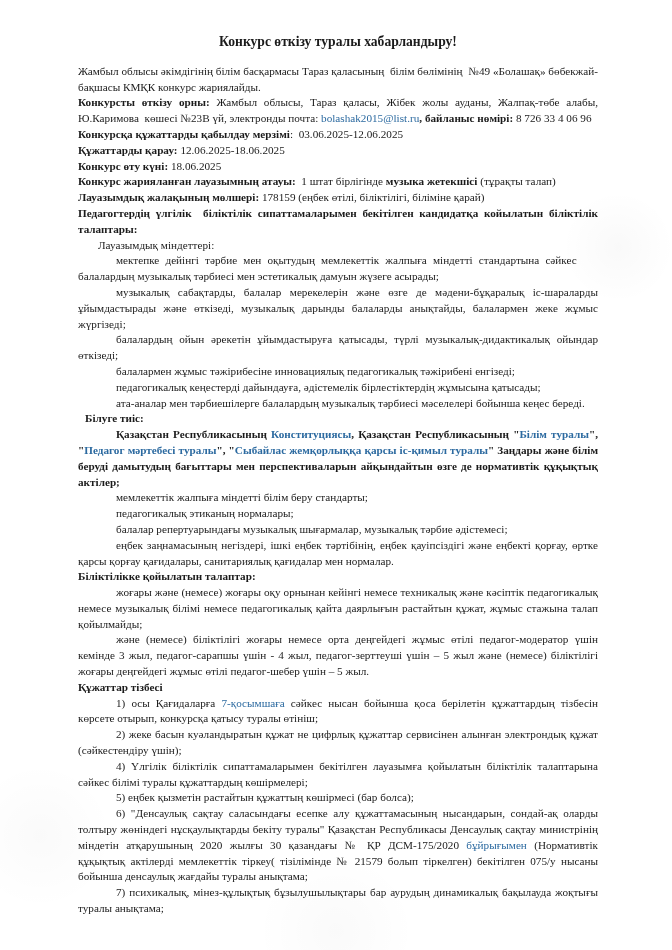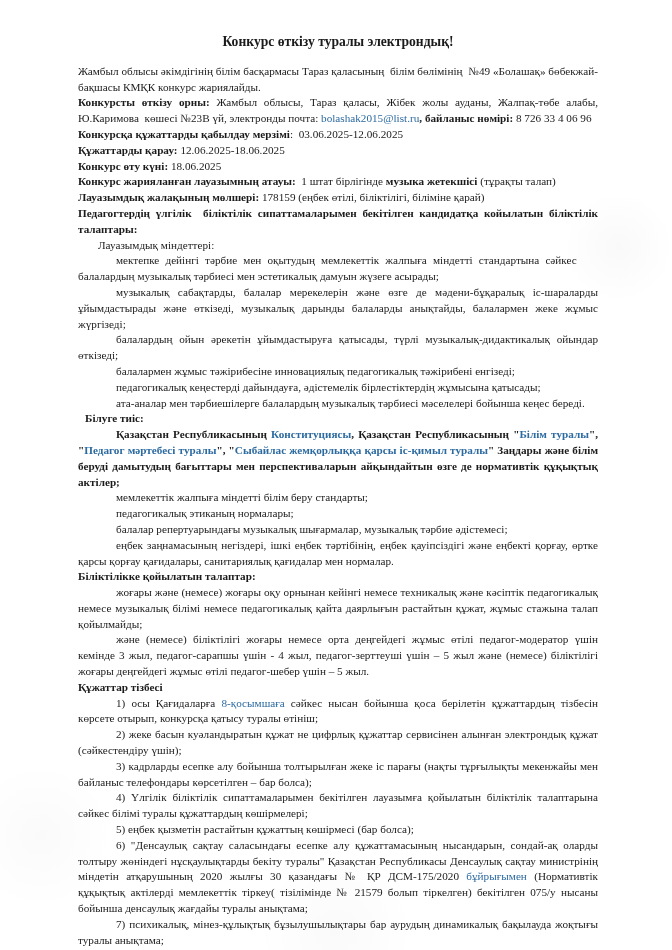--- a/index.html
+++ b/index.html
@@ -22,21 +22,21 @@
   .ind-xs{ text-indent:7px; }
   .b { font-weight:bold; }
   .gap-top { }
   a.lnk { color:#2c6aa0; cursor:pointer; }
 </style>
 </head>
 <body>
 
 <div class="page">
 
-  <h1 class="title">Конкурс өткізу туралы электрондық!</h1>
+  <h1 class="title">Конкурс өткізу туралы хабарландыру!</h1>
 
   <p>Жамбыл облысы әкімдігінің білім басқармасы Тараз қаласының&nbsp; білім бөлімінің&nbsp; №49 «Болашақ» бөбекжай-бақшасы КМҚК конкурс жариялайды.</p>
 
   <p><b>Конкурсты өткізу орны:</b><span> Жамбыл облысы, Тараз қаласы, Жібек жолы ауданы, Жалпақ-төбе алабы, Ю.Каримова&nbsp; көшесі №23В үй, электронды почта: </span><a class="lnk">bolashak2015@list.ru</a><b>, байланыс нөмірі:</b><span> 8 726 33 4 06 96</span></p>
 
   <p><b>Конкурсқа құжаттарды қабылдау мерзімі</b><span>:&nbsp; 03.06.2025-12.06.2025</span></p>
 
   <p><b>Құжаттарды қарау:</b><span> 12.06.2025-18.06.2025</span></p>
 
   <p><b>Конкурс өту күні:</b><span> 18.06.2025</span></p>
@@ -66,24 +66,23 @@
   <p class="ind">балалар репертуарындағы музыкалық шығармалар, музыкалық тәрбие әдістемесі;</p>
   <p class="ind">еңбек заңнамасының негіздері, ішкі еңбек тәртібінің, еңбек қауіпсіздігі және еңбекті қорғау, өртке қарсы қорғау қағидалары, санитариялық қағидалар мен нормалар.</p>
 
   <p class="b">Біліктілікке қойылатын талаптар:</p>
 
   <p class="ind">жоғары және (немесе) жоғары оқу орнынан кейінгі немесе техникалық және кәсіптік педагогикалық немесе музыкалық білімі немесе педагогикалық қайта даярлығын растайтын құжат, жұмыс стажына талап қойылмайды;</p>
   <p class="ind">және (немесе) біліктілігі жоғары немесе орта деңгейдегі жұмыс өтілі педагог-модератор үшін кемінде 3 жыл, педагог-сарапшы үшін - 4 жыл, педагог-зерттеуші үшін – 5 жыл және (немесе) біліктілігі жоғары деңгейдегі жұмыс өтілі педагог-шебер үшін – 5 жыл.</p>
 
   <p class="b">Құжаттар тізбесі</p>
 
-  <p class="ind"><span>1) осы Қағидаларға </span><a class="lnk">8-қосымшаға</a><span> сәйкес нысан бойынша қоса берілетін құжаттардың тізбесін көрсете отырып, конкурсқа қатысу туралы өтініш;</span></p>
+  <p class="ind"><span>1) осы Қағидаларға </span><a class="lnk">7-қосымшаға</a><span> сәйкес нысан бойынша қоса берілетін құжаттардың тізбесін көрсете отырып, конкурсқа қатысу туралы өтініш;</span></p>
 
   <p class="ind">2) жеке басын куәландыратын құжат не цифрлық құжаттар сервисінен алынған электрондық құжат (сәйкестендіру үшін);</p>
-  <p class="ind">3) кадрларды есепке алу бойынша толтырылған жеке іс парағы (нақты тұрғылықты мекенжайы мен байланыс телефондары көрсетілген – бар болса);</p>
   <p class="ind">4) Үлгілік біліктілік сипаттамаларымен бекітілген лауазымға қойылатын біліктілік талаптарына сәйкес білімі туралы құжаттардың көшірмелері;</p>
   <p class="ind">5) еңбек қызметін растайтын құжаттың көшірмесі (бар болса);</p>
 
   <p class="ind"><span>6) "Денсаулық сақтау саласындағы есепке алу құжаттамасының нысандарын, сондай-ақ оларды толтыру жөніндегі нұсқаулықтарды бекіту туралы" Қазақстан Республикасы Денсаулық сақтау министрінің міндетін атқарушының 2020 жылғы 30 қазандағы № ҚР ДСМ-175/2020 </span><a class="lnk">бұйрығымен</a><span> (Нормативтік құқықтық актілерді мемлекеттік тіркеу( тізілімінде № 21579 болып тіркелген) бекітілген 075/у нысаны бойынша денсаулық жағдайы туралы анықтама;</span></p>
 
   <p class="ind">7) психикалық, мінез-құлықтық бұзылушылықтары бар аурудың динамикалық бақылауда жоқтығы туралы анықтама;</p>
 
 </div>
 
 </body></html>

